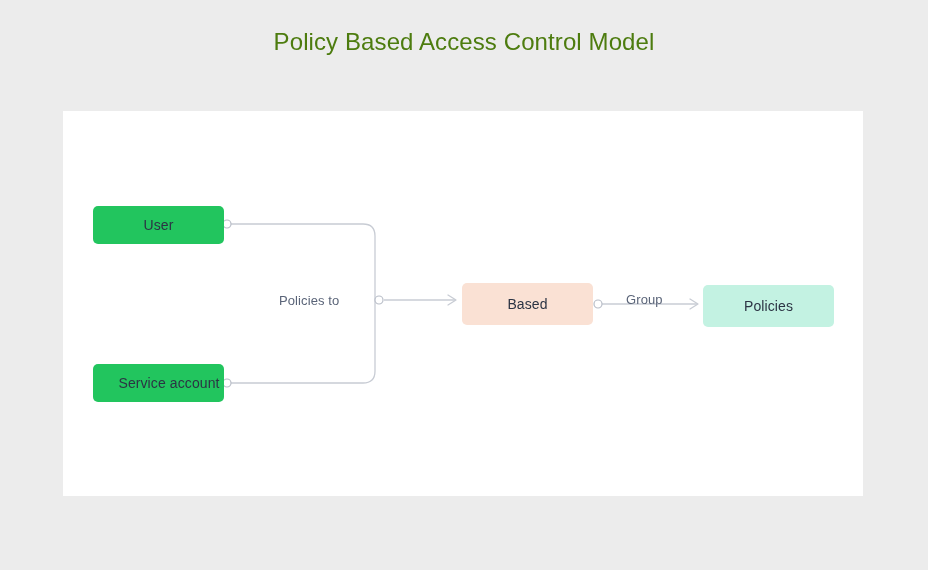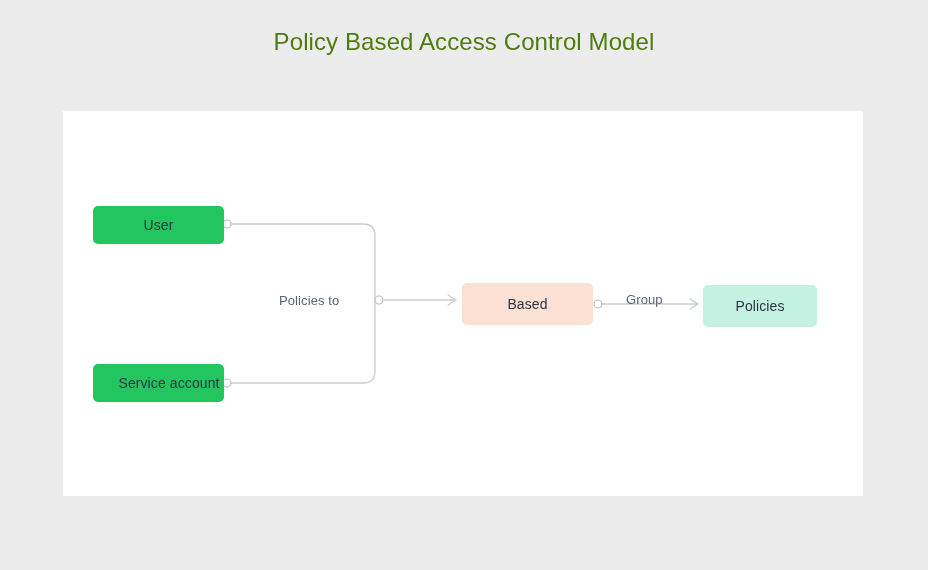--- a/index.html
+++ b/index.html
@@ -65,21 +65,21 @@
     background: #fae1d4;
     left: 462px;
     top: 283px;
     width: 131px;
     height: 42px;
   }
   .node-policies {
     background: #c3f2e2;
     left: 703px;
     top: 285px;
-    width: 114px;
+    width: 131px;
     height: 42px;
   }
   .edge-label {
     position: absolute;
     font-size: 13px;
     color: #5a6478;
     letter-spacing: 0.1px;
     white-space: nowrap;
   }
   .label-assigned { left: 279px; top: 293px; }

